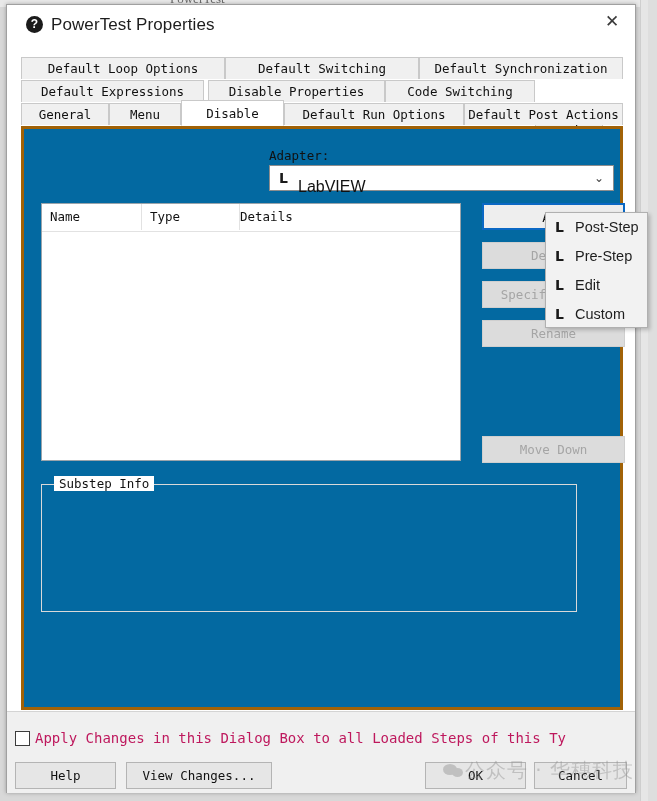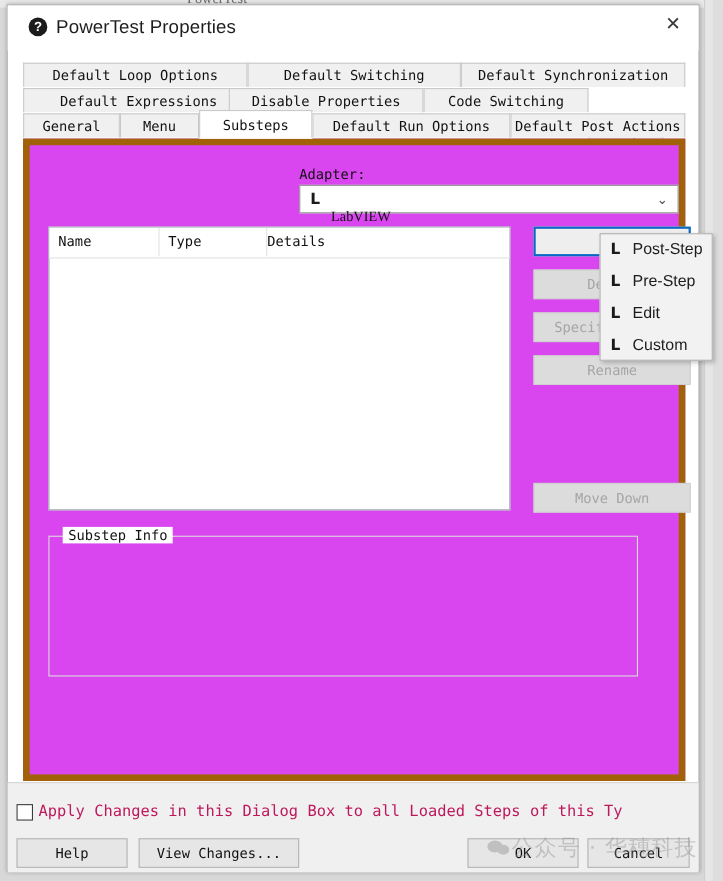--- a/index.html
+++ b/index.html
@@ -142,22 +142,22 @@
     font-weight: normal;
   }
 
   
   .panel {
     position: absolute;
     left: 14px;
     top: 121px;
     width: 602px;
     height: 584px;
-    background: #d946ef;
-    border: 6px solid #a16207;
+    background: #0369a1;
+    border: 3px solid #a16207;
     box-sizing: border-box;
   }
 
   .adapter-label {
     position: absolute;
     left: 245px; top: 19px;
     font-family: "DejaVu Sans Mono", "Liberation Mono", monospace;
     font-size: 12.5px;
     color: #111111;
   }
@@ -173,23 +173,23 @@
   .adapter-combo .ad-icon {
     position: absolute;
     left: 9px; top: 4px;
     font-family: "DejaVu Sans", sans-serif;
     font-size: 14px;
     font-weight: bold;
     color: #1a1a1a;
   }
   .adapter-combo .ad-text {
     position: absolute;
-    left: 28px; top: 20px;
-    font-family: Liberation Serif, serif;
-    font-size: 13px;
+    left: 28px; top: 12px;
+    font-family: Liberation Sans, sans-serif;
+    font-size: 16px;
     color: #111111;
   }
   .adapter-combo .ad-arrow {
     position: absolute;
     right: 9px; top: 5px;
     font-size: 12px;
     color: #444444;
   }
 
   
@@ -392,30 +392,30 @@
 
   <div class="tabstrip">
 
     <div class="tabrow r1">
       <div class="tab" style="left:0px;width:204px;">Default Loop Options</div>
       <div class="tab" style="left:204px;width:194px;">Default Switching</div>
       <div class="tab" style="left:398px;width:204px;">Default Synchronization</div>
     </div>
 
     <div class="tabrow r2">
-      <div class="tab" style="left:0px;width:210px;">Default Expressions</div>
+      <div class="tab" style="left:0px;width:183px;">Default Expressions</div>
       <div class="tab" style="left:187px;width:177px;">Disable Properties</div>
       <div class="tab" style="left:364px;width:150px;">Code Switching</div>
       <div class="tab" style="left:514px;width:68px;margin-top:39px;">Version</div>
     </div>
 
     <div class="tabrow r3">
       <div class="tab" style="left:0px;width:88px;">General</div>
       <div class="tab" style="left:88px;width:72px;">Menu</div>
-      <div class="tab active" style="left:160px;width:103px;">Substeps</div>
+      <div class="tab active" style="left:160px;width:103px;">Disable</div>
       <div class="tab" style="left:443px;width:159px;">Default Post Actions</div>
       <div class="tab" style="left:263px;width:180px;">Default Run Options</div>
     </div>
 
   </div>
 
   <div class="panel">
 
     <div class="adapter-label">Adapter:</div>
 

